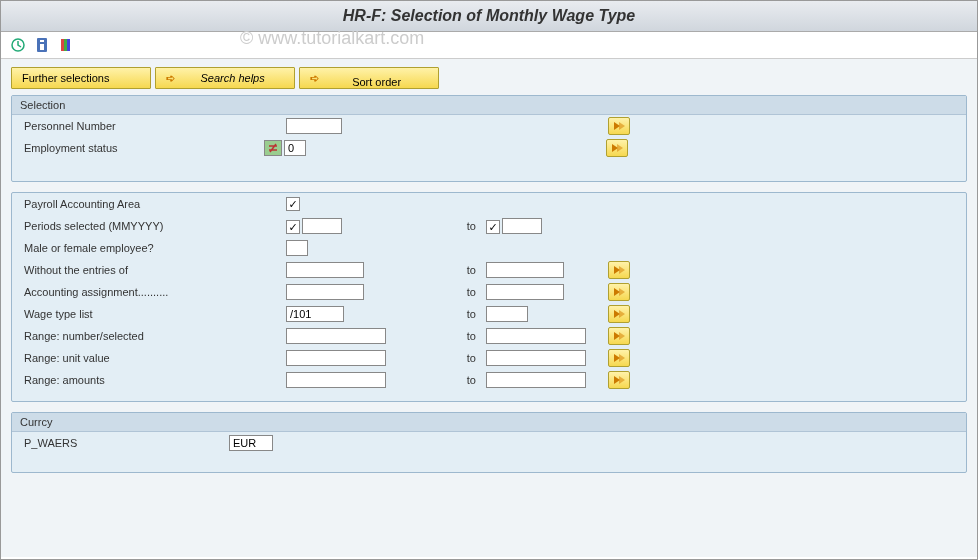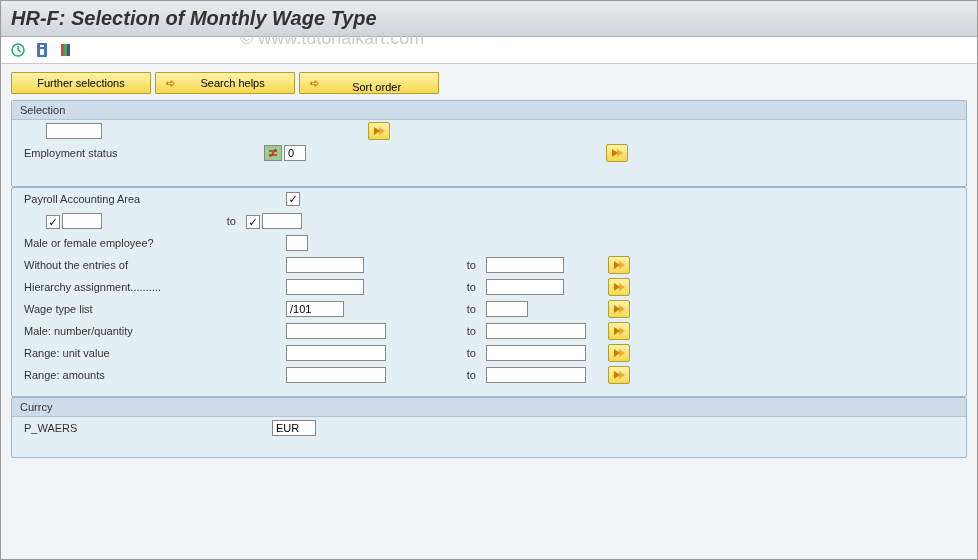--- a/index.html
+++ b/index.html
@@ -1,25 +1,25 @@
 <!DOCTYPE html>
 <html><head>
 <meta charset="utf-8">
 <style>
   * { box-sizing: border-box; margin: 0; padding: 0; }
   body { font-family: Arial, sans-serif; font-size: 11px; background: #fff; width: 978px; height: 560px; overflow: hidden; border: 1px solid #999; }
-  .title-bar { background: linear-gradient(to bottom, #e9ecf0, #d0d6dd); padding: 6px 10px; border-bottom: 1px solid #aaa; font-size: 20px; font-weight: bold; font-style: italic; color: #333; }
+  .title-bar { background: linear-gradient(to bottom, #e9ecf0, #d0d6dd); padding: 6px 10px; border-bottom: 1px solid #aaa; font-size: 16px; font-weight: bold; font-style: italic; color: #333; text-align: center; }
   .watermark { position: absolute; top: 28px; left: 240px; color: #ccc; font-size: 18px; font-style: normal; font-weight: normal; pointer-events: none; z-index: 100; }
   .toolbar { padding: 4px 8px; border-bottom: 1px solid #ccc; display: flex; gap: 6px; align-items: center; }
   .toolbar .icon-btn { width: 18px; height: 18px; display: inline-flex; align-items: center; justify-content: center; cursor: pointer; }
   .content { padding: 8px 10px; background: #f0f4f7; height: calc(100% - 60px); }
   .button-row { display: flex; gap: 4px; margin-bottom: 6px; }
   .yellow-btn { background: linear-gradient(to bottom, #fff2a8, #f6d850); border: 1px solid #b0a030; padding: 3px 10px; font-size: 11px; display: inline-flex; align-items: center; gap: 6px; cursor: pointer; height: 22px; border-radius: 1px; }
   .yellow-btn .arrow { color: #cc7a00; font-weight: bold; }
-  .group { border: 1px solid #9db8ce; background: #e3eef5; border-radius: 2px; padding-bottom: 10px; }
+  .group { border: 1px solid #9db8ce; background: #e3eef5; margin-bottom: 10px; border-radius: 2px; padding-bottom: 10px; }
   .group-title { background: #cddce8; padding: 3px 8px; font-size: 11px; color: #333; border-bottom: 1px solid #b0c4d6; }
   .form-row { display: flex; align-items: center; padding: 2px 12px; height: 22px; }
   .label { width: 240px; color: #333; }
   .inline-icon { width: 18px; height: 16px; display: inline-flex; align-items: center; justify-content: center; margin-right: 2px; cursor: pointer; border: 1px solid #888; background: #a8d8a0; }
   input[type="text"] { border: 1px solid #888; background: #fff; height: 16px; padding: 1px 3px; font-size: 11px; }
   .in-sm { width: 22px; }
   .in-md { width: 56px; }
   .in-lg { width: 78px; }
   .in-xl { width: 100px; }
   .check { border:1px solid #888; width:14px; height:14px; background:#fff; display:inline-flex; align-items:center; justify-content:center; font-size:11px; line-height:1; cursor:pointer; }
@@ -57,36 +57,37 @@
         <rect x="2" y="2" width="3" height="12" fill="#d44"></rect>
         <rect x="5" y="2" width="3" height="12" fill="#4a4"></rect>
         <rect x="8" y="2" width="3" height="12" fill="#44d"></rect>
       </svg>
   </span>
 </div>
 
 <div class="content">
 
   <div class="button-row">
-    <button class="yellow-btn" style="width:140px; justify-content:center;">
+    <button class="yellow-btn" style="width:140px; justify-content:flex-start;">
       <span>Further selections</span>
     </button>
     <button class="yellow-btn" style="width:140px;">
       <span class="arrow">➪</span>
-      <span style="flex:1; text-align:center;">Search helps</span>
+      <span style="flex:1; text-align:center;font-style:italic;">Search helps</span>
     </button>
     <button class="yellow-btn" style="width:140px;">
       <span class="arrow">➪</span>
       <span style="flex:1; text-align:center;margin-top:8px;">Sort order</span>
     </button>
   </div>
 
   <div class="group">
     <div class="group-title">Selection</div>
     <div class="form-row">
+      <span class="label">Personnel Number</span>
       <span style="width:22px;"></span>
       <span class="col-from"><input type="text" class="in-md" value="" style=""></span>
       <span class="to-label"></span>
       <span class="col-to"></span>
       <span class="more-btn">
           <svg width="12" height="10">
             <path d="M1 1 L7 5 L1 9 Z" fill="#cc7a00"></path>
             <path d="M6 1 L12 5 L6 9 Z" fill="#d98a10" opacity="0.6"></path>
           </svg>
         </span>
@@ -113,20 +114,21 @@
 
   <div class="group">
 
     <div class="form-row">
       <span class="label">Payroll Accounting Area</span>
       <span style="width:22px;"></span>
       <span class="check">✓</span>
     </div>
 
     <div class="form-row">
+      <span class="label">Periods selected (MMYYYY)</span>
       <span style="width:22px;"></span>
       <span class="col-from">
         <span class="check" style="vertical-align:middle;">✓</span>
         <input type="text" class="in-md" style="width: 40px; margin-left: -1px;" value="">
       </span>
       <span class="to-label">to</span>
       <span class="col-to">
         <span class="check" style="vertical-align:middle;">✓</span>
         <input type="text" class="in-md" style="width: 40px; margin-left: -1px;" value="">
       </span>
@@ -146,21 +148,21 @@
       <span class="col-to"><input type="text" class="in-lg" value="" style=""></span>
       <span class="more-btn">
           <svg width="12" height="10">
             <path d="M1 1 L7 5 L1 9 Z" fill="#cc7a00"></path>
             <path d="M6 1 L12 5 L6 9 Z" fill="#d98a10" opacity="0.6"></path>
           </svg>
         </span>
     </div>
 
     <div class="form-row">
-      <span class="label">Hierarchy assignment..........</span>
+      <span class="label">Accounting assignment..........</span>
       <span style="width:22px;"></span>
       <span class="col-from"><input type="text" class="in-lg" value="" style=""></span>
       <span class="to-label">to</span>
       <span class="col-to"><input type="text" class="in-lg" value="" style=""></span>
       <span class="more-btn">
           <svg width="12" height="10">
             <path d="M1 1 L7 5 L1 9 Z" fill="#cc7a00"></path>
             <path d="M6 1 L12 5 L6 9 Z" fill="#d98a10" opacity="0.6"></path>
           </svg>
         </span>
@@ -174,21 +176,21 @@
       <span class="col-to"><input type="text" class="in-md" style="width: 42px;" value=""></span>
       <span class="more-btn">
           <svg width="12" height="10">
             <path d="M1 1 L7 5 L1 9 Z" fill="#cc7a00"></path>
             <path d="M6 1 L12 5 L6 9 Z" fill="#d98a10" opacity="0.6"></path>
           </svg>
         </span>
     </div>
 
     <div class="form-row">
-      <span class="label">Male: number/quantity</span>
+      <span class="label">Range: number/selected</span>
       <span style="width:22px;"></span>
       <span class="col-from"><input type="text" class="in-xl" value="" style=""></span>
       <span class="to-label">to</span>
       <span class="col-to"><input type="text" class="in-xl" value="" style=""></span>
       <span class="more-btn">
           <svg width="12" height="10">
             <path d="M1 1 L7 5 L1 9 Z" fill="#cc7a00"></path>
             <path d="M6 1 L12 5 L6 9 Z" fill="#d98a10" opacity="0.6"></path>
           </svg>
         </span>
@@ -219,19 +221,19 @@
             <path d="M1 1 L7 5 L1 9 Z" fill="#cc7a00"></path>
             <path d="M6 1 L12 5 L6 9 Z" fill="#d98a10" opacity="0.6"></path>
           </svg>
         </span>
     </div>
   </div>
 
   <div class="group">
     <div class="group-title">Currcy</div>
     <div class="form-row">
-      <span class="label" style="width:248px;">P_WAERS</span>
+      <span class="label" style="width:205px;">P_WAERS</span>
       <input type="text" class="in-md" style="width: 44px;" value="EUR">
     </div>
     <div style="height:8px;"></div>
   </div>
 
 </div>
 
 </body></html>

